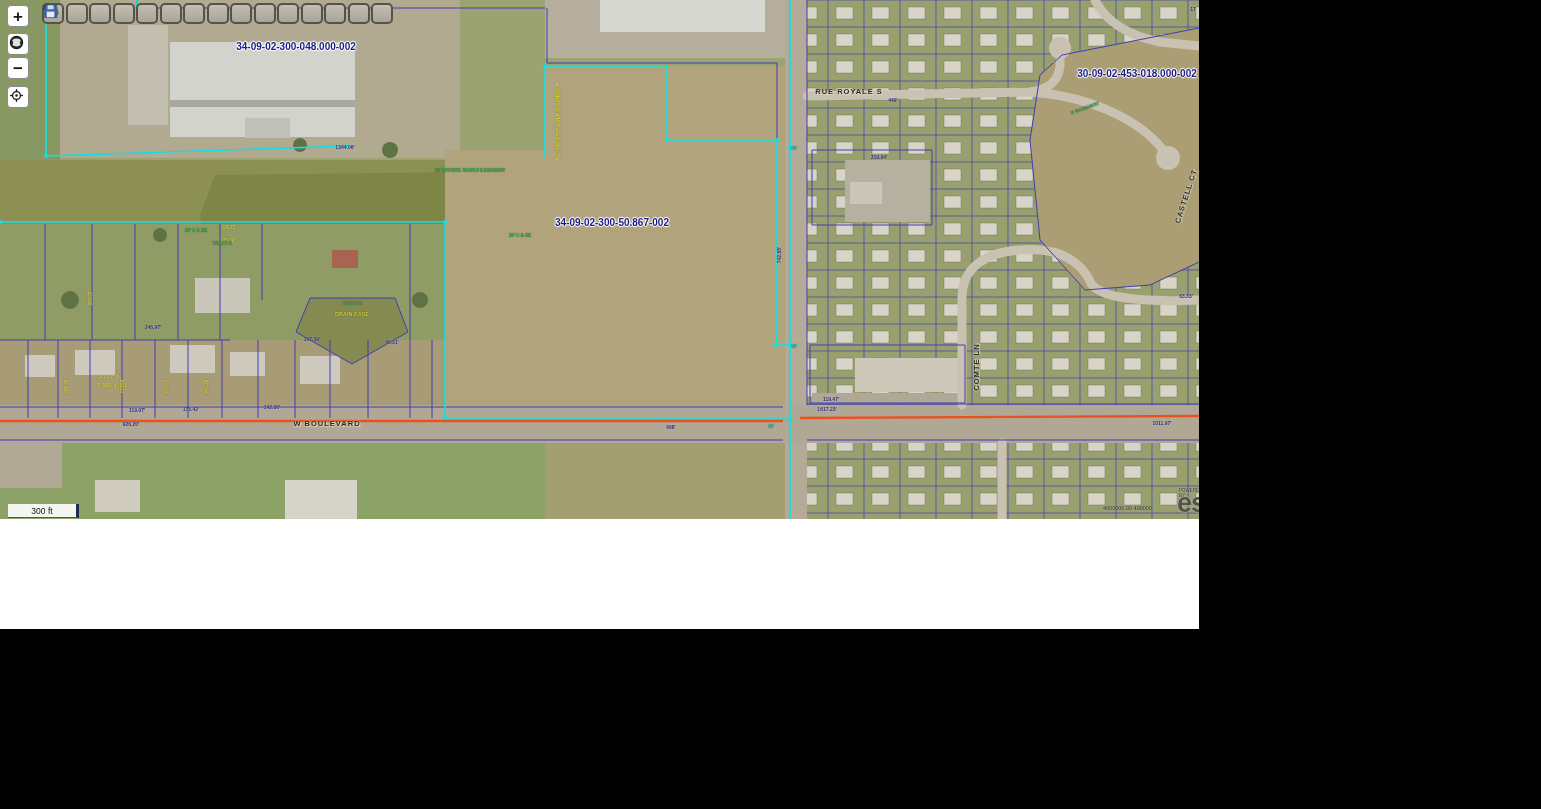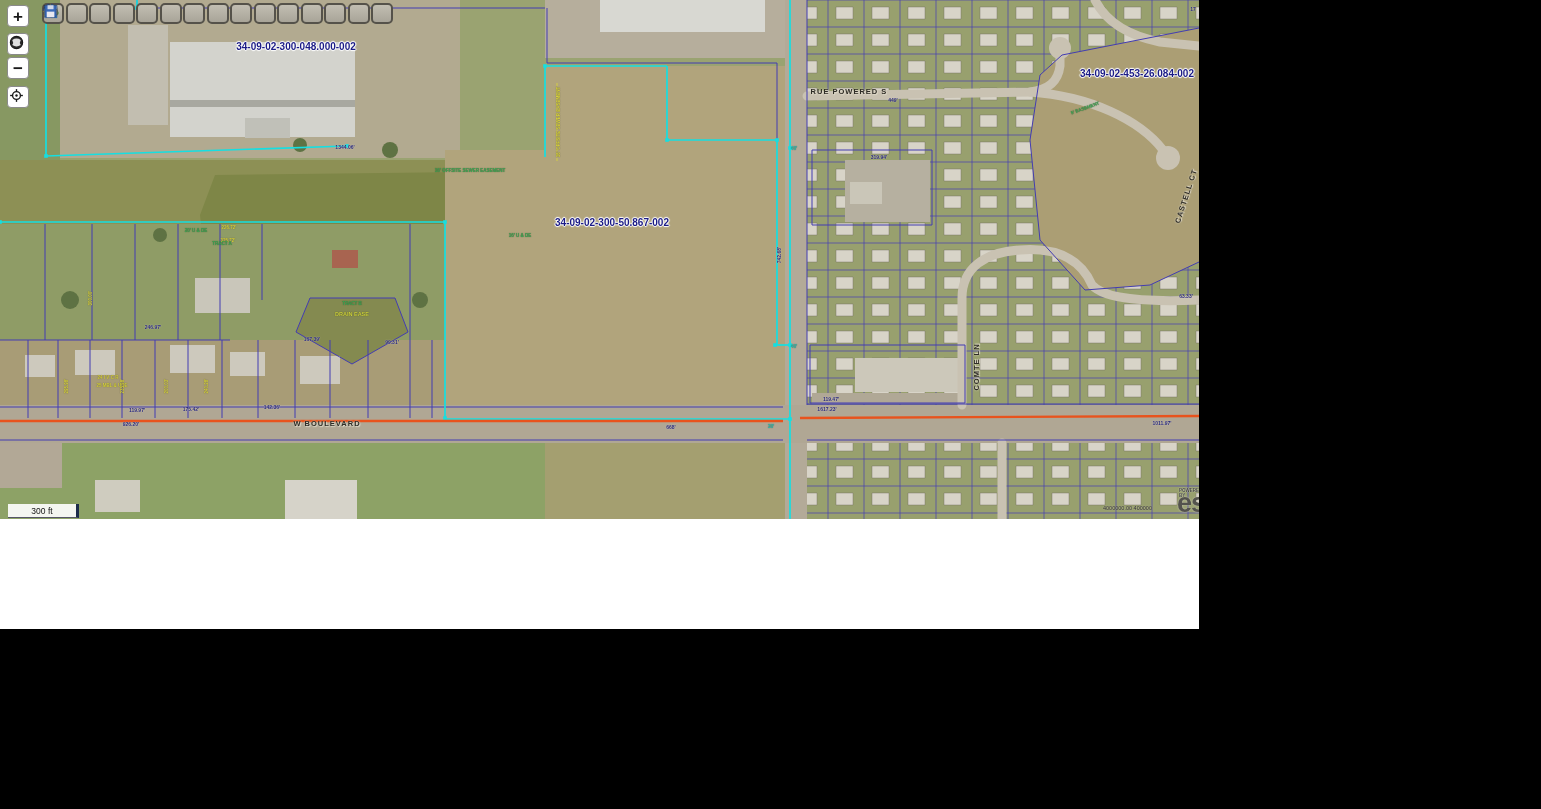--- a/index.html
+++ b/index.html
@@ -173,23 +173,23 @@
         <rect x="788.2" y="343.2" width="3.6" height="3.6" fill="#15dfe2"></rect>
         <rect x="788.2" y="417.2" width="3.6" height="3.6" fill="#15dfe2"></rect>
         <rect x="773.2" y="343.2" width="3.6" height="3.6" fill="#15dfe2"></rect>
         <path d="M0,421 L783,421" fill="none" stroke="#e8531d" stroke-width="2.4"></path>
         <path d="M800,418 L1199,416" fill="none" stroke="#e8531d" stroke-width="2.4"></path>
         <path d="M557,83 L557,163" fill="none" stroke="#d8d23e" stroke-width="0.9" stroke-dasharray="3,2"></path>
       </svg>
     <div id="labels">
         <div class="mlabel pid" style="left: 296px; top: 46px;">34-09-02-300-048.000-002</div>
         <div class="mlabel pid" style="left: 612px; top: 222px;">34-09-02-300-50.867-002</div>
-        <div class="mlabel pid" style="left: 1137px; top: 73px;">34-09-02-453-26.084-002</div>
+        <div class="mlabel pid" style="left: 1137px; top: 73px;">30-09-02-453-018.000-002</div>
         <div class="mlabel street" style="left: 327px; top: 423px;">W BOULEVARD</div>
-        <div class="mlabel street" style="left: 849px; top: 91px;">RUE POWERED S</div>
+        <div class="mlabel street" style="left: 849px; top: 91px;">RUE ROYALE S</div>
         <div class="mlabel street" style="left: 976px; top: 367px; transform: translate(-50%, -50%) rotate(-90deg);">COMTE LN</div>
         <div class="mlabel street" style="left: 1186px; top: 196px; transform: translate(-50%, -50%) rotate(-72deg);">CASTELL CT</div>
         <div class="mlabel dim" style="left: 345px; top: 147px;">1344.06'</div>
         <div class="mlabel dim" style="left: 779px; top: 255px; transform: translate(-50%, -50%) rotate(-90deg);">742.68'</div>
         <div class="mlabel dim" style="left: 893px; top: 100px;">449'</div>
         <div class="mlabel dim" style="left: 879px; top: 157px;">319.94'</div>
         <div class="mlabel dim" style="left: 827px; top: 409px;">1617.23'</div>
         <div class="mlabel dim" style="left: 671px; top: 427px;">668'</div>
         <div class="mlabel dim" style="left: 1162px; top: 423px;">1011.97'</div>
         <div class="mlabel dim" style="left: 137px; top: 410px;">119.97'</div>

